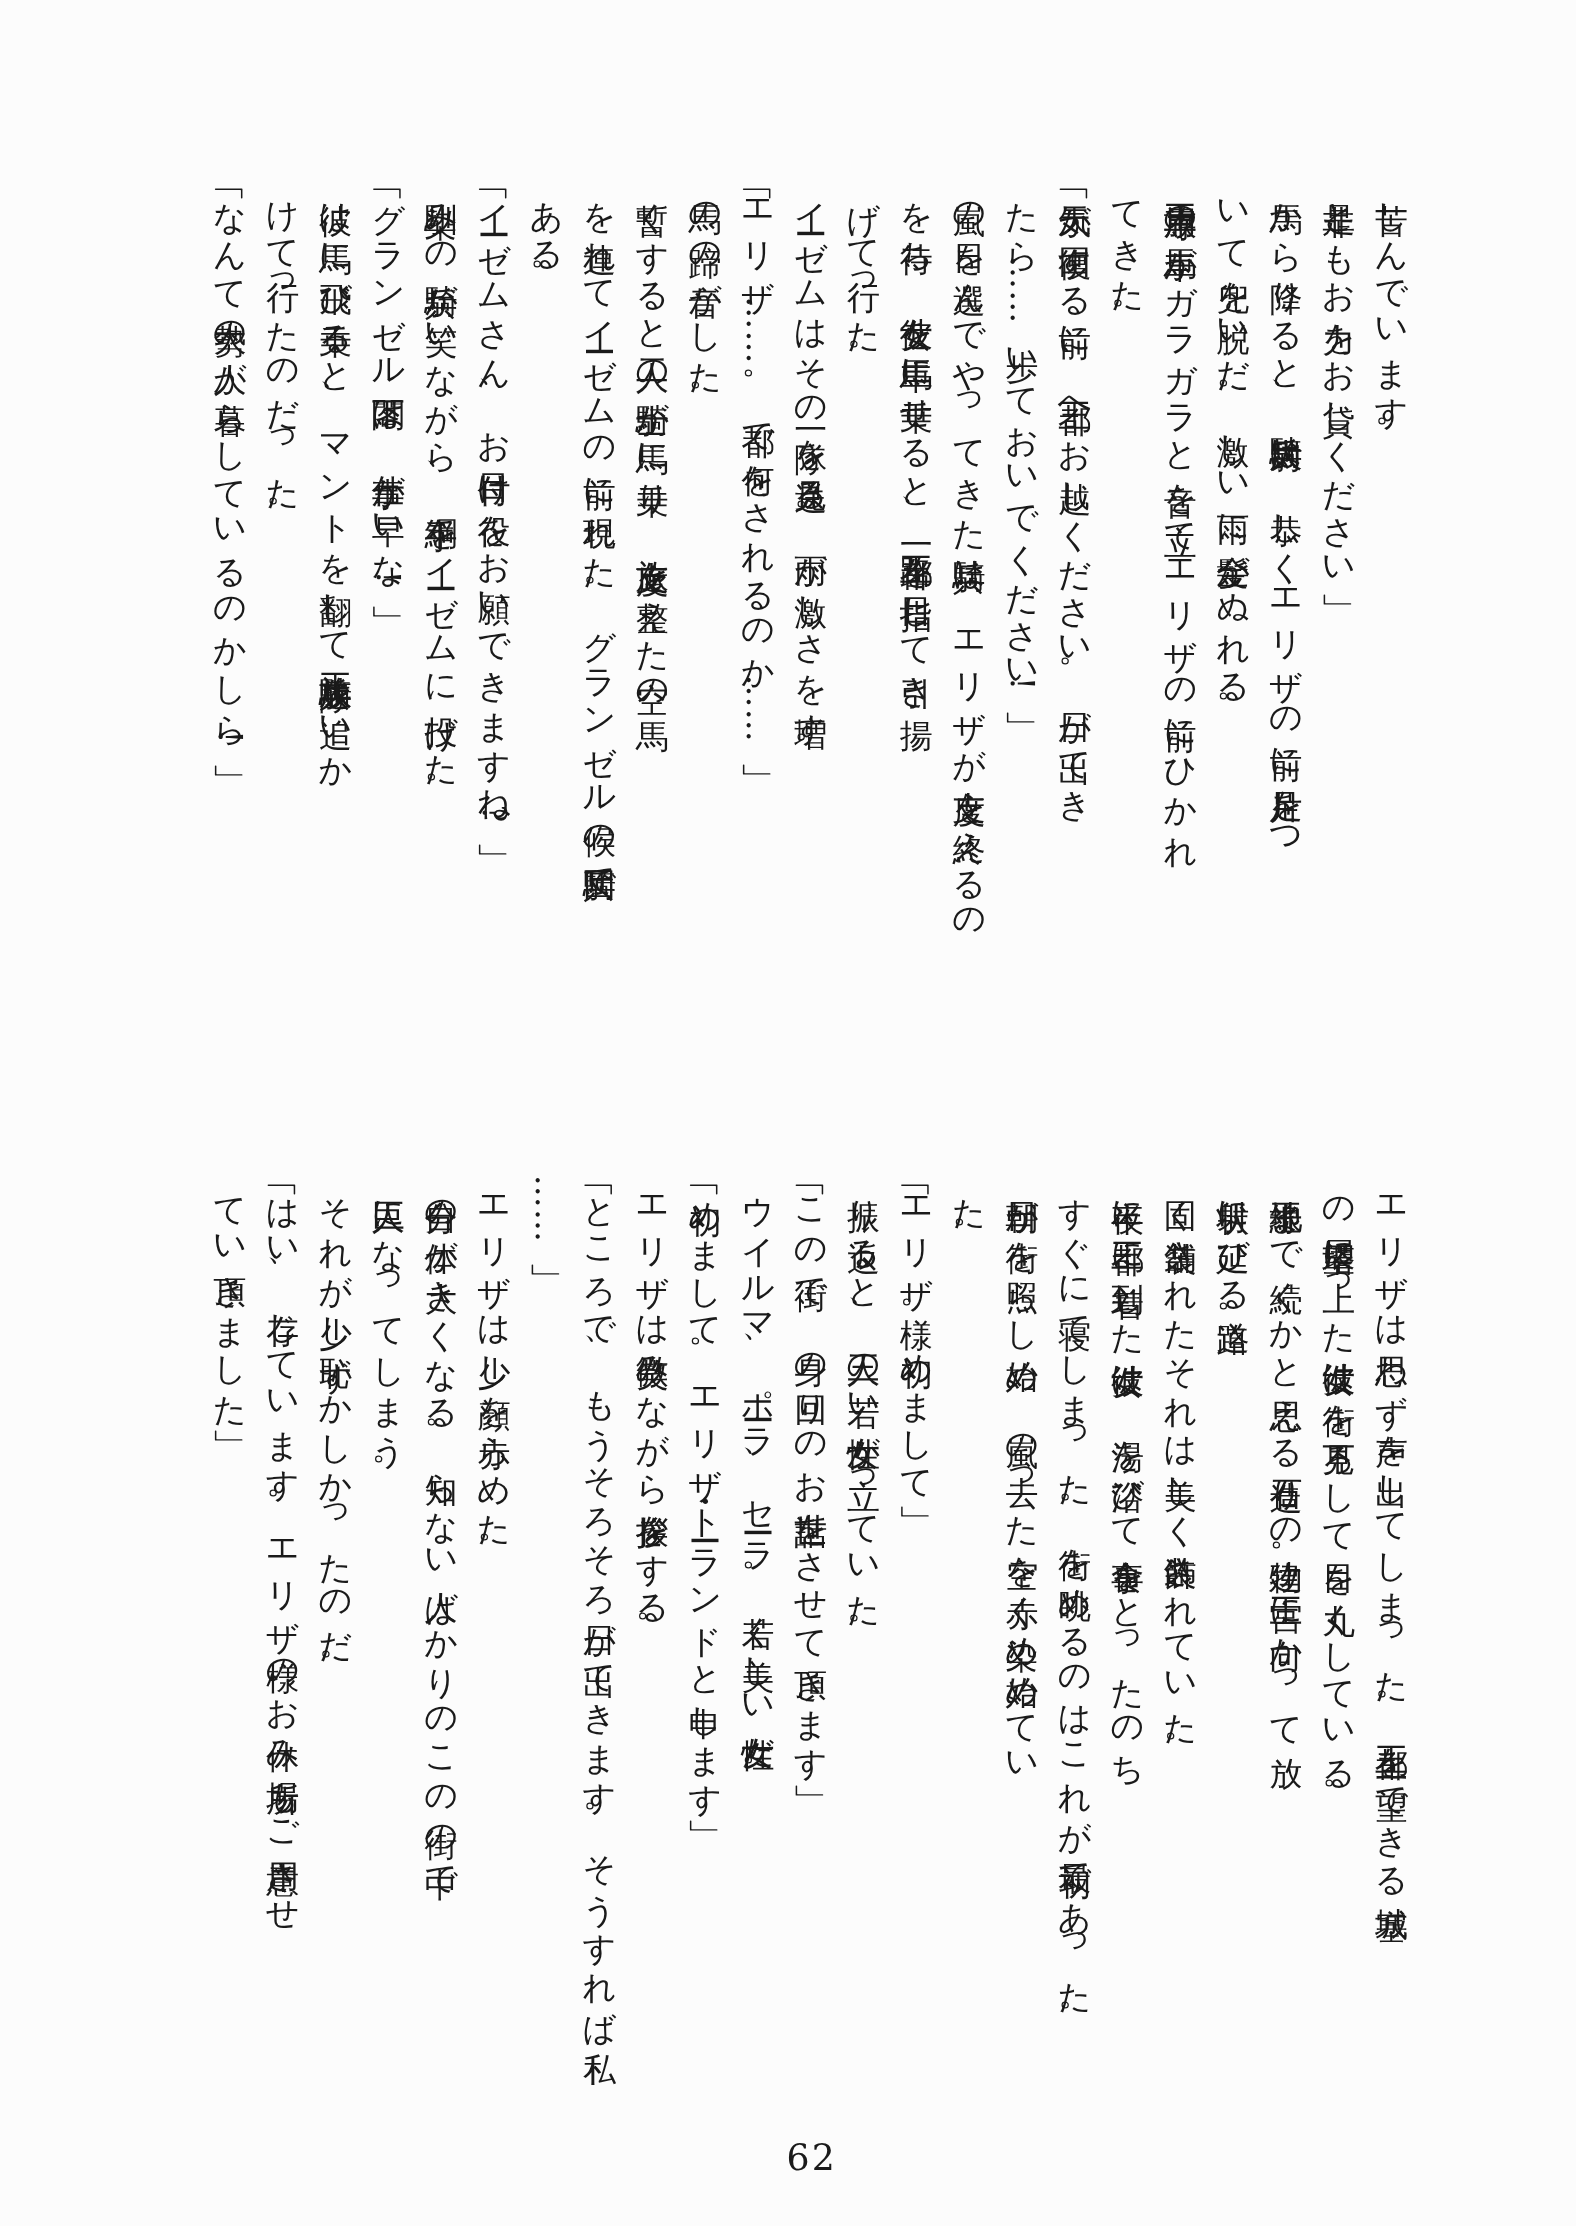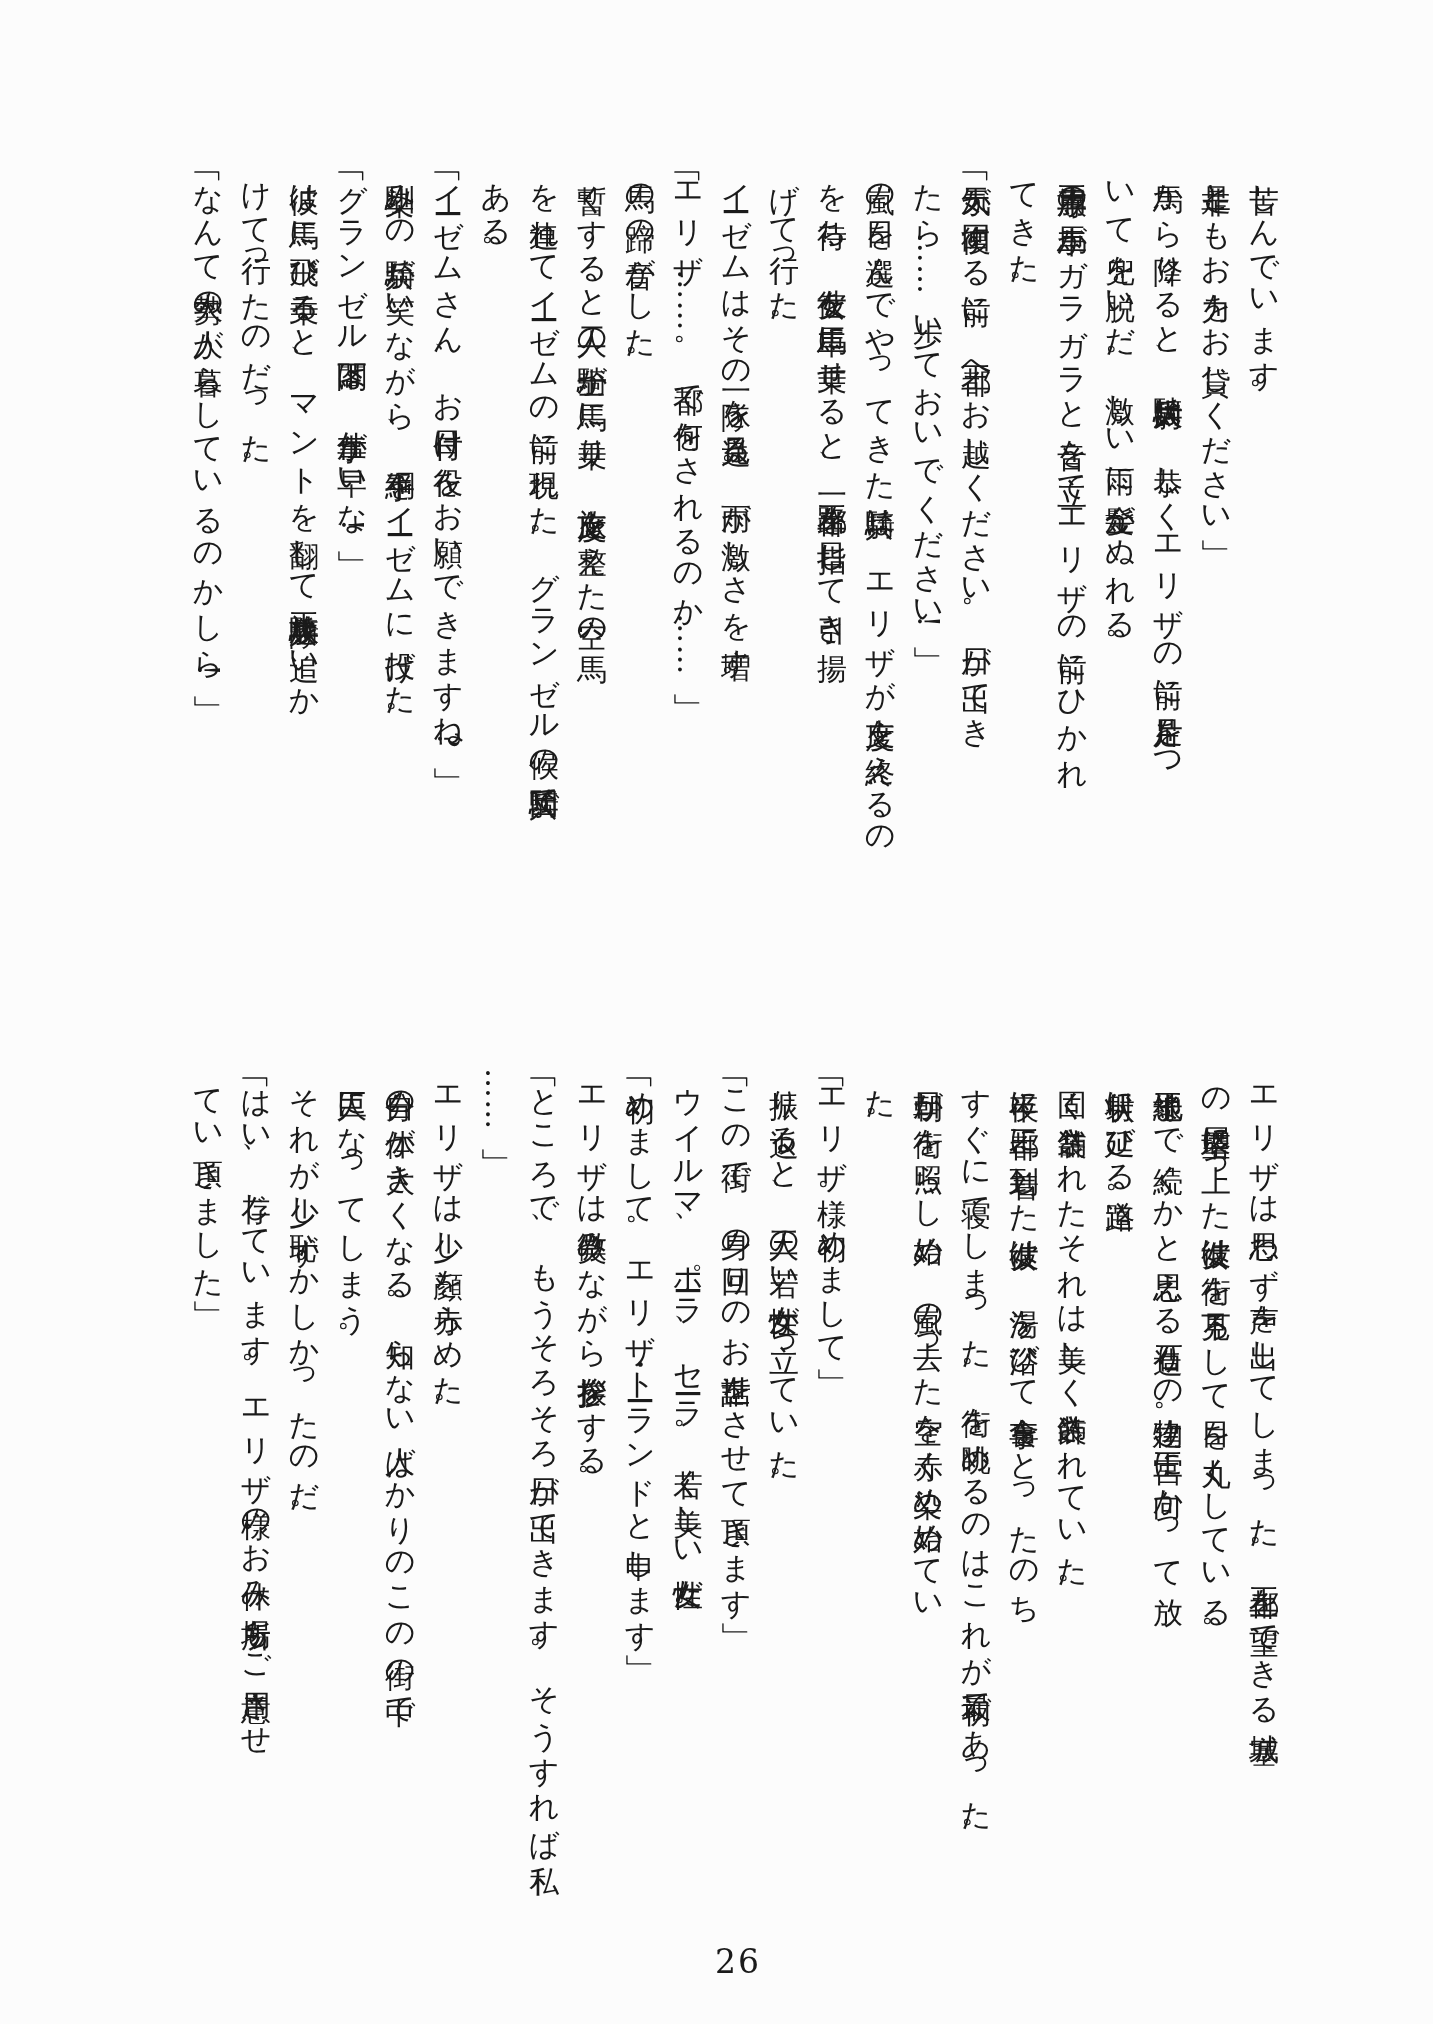--- a/index.html
+++ b/index.html
@@ -95,15 +95,15 @@
       <div class="tcol">「ところで、もうそろそろ日が出てきます。そうすれば私</div>
       <div class="tcol">……」</div>
       <div class="tcol">エリザは少し顔を赤らめた。</div>
       <div class="tcol">自分の体が大きくなる。知らない人ばかりのこの街の中で</div>
       <div class="tcol">巨人になってしまう。</div>
       <div class="tcol">それが少し恥ずかしかったのだ。</div>
       <div class="tcol">「はい、存じています。エリザ様のお休み場所もご用意させ</div>
       <div class="tcol">てい頂きました」</div>
     </div>
 
-  <div class="page-number">26</div>
+  <div class="page-number">62</div>
 
 </div>
 
 </body></html>

